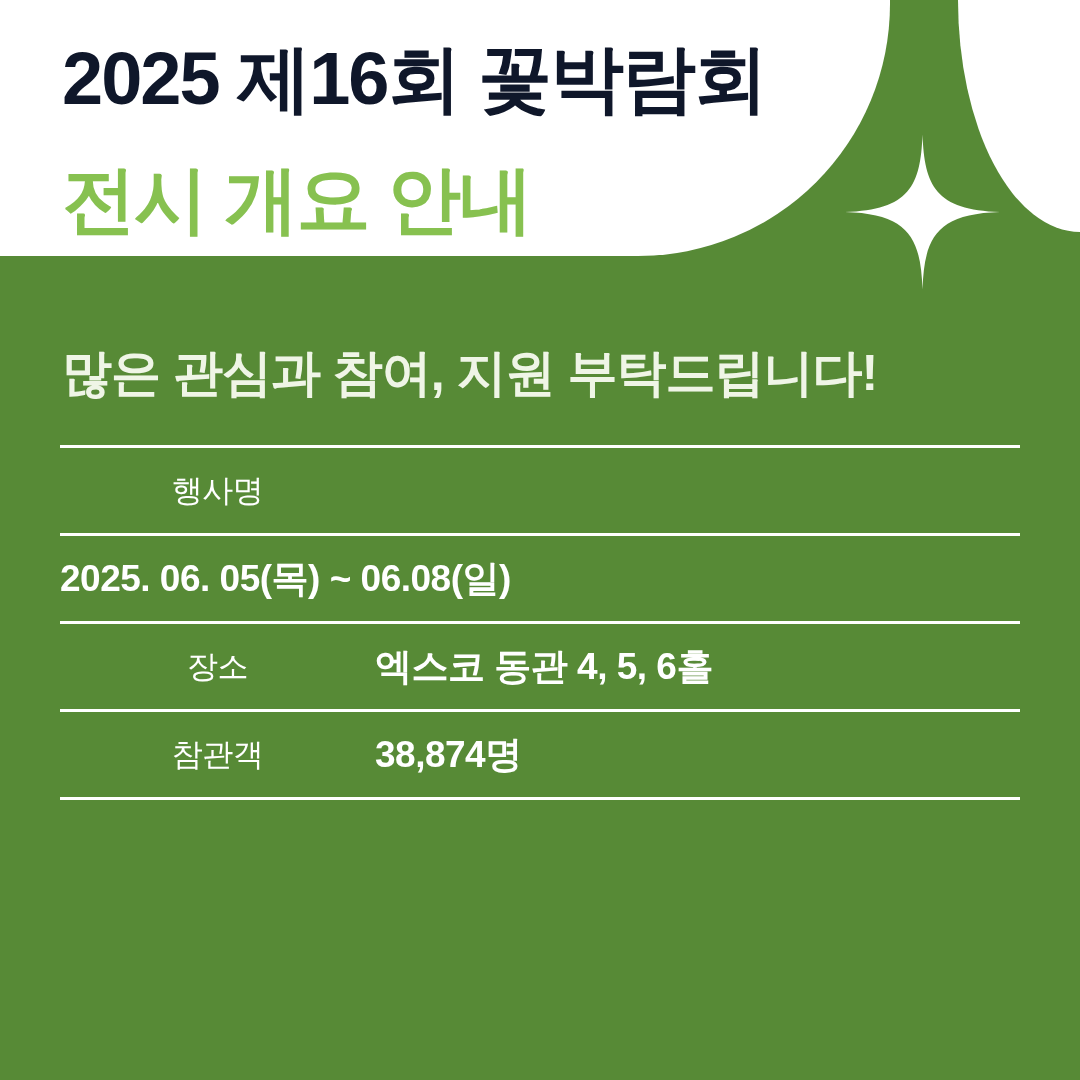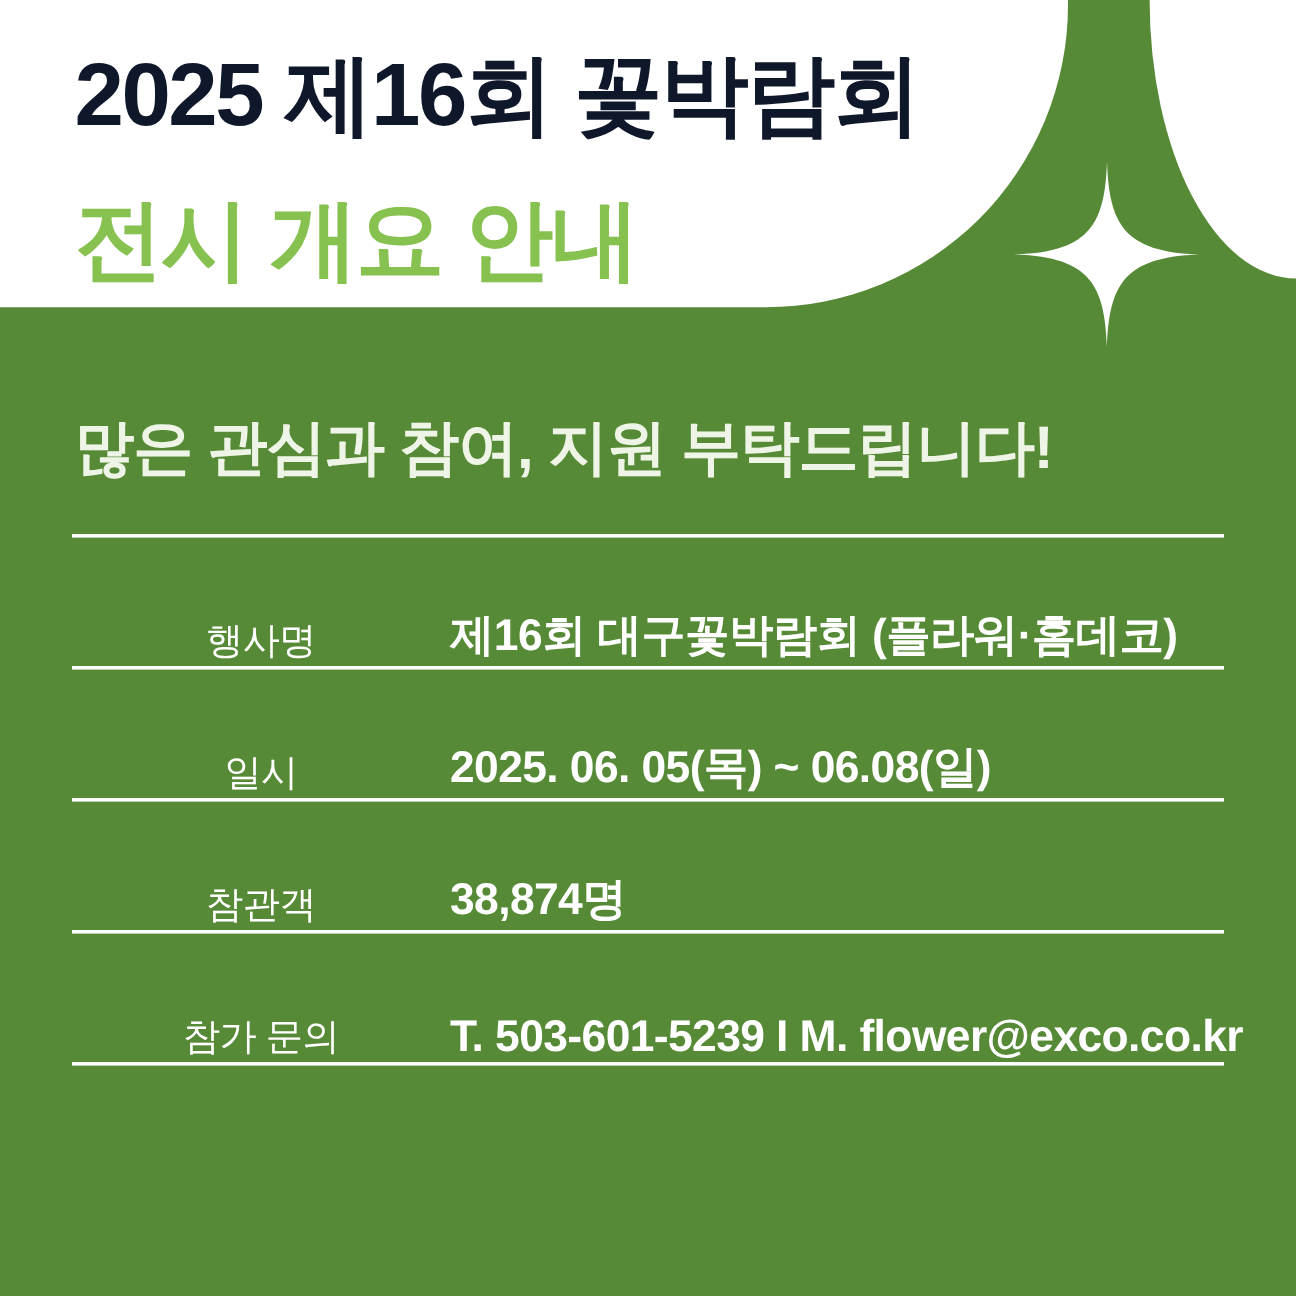--- a/index.html
+++ b/index.html
@@ -68,24 +68,24 @@
   }
 
   
   .info-table {
     position: absolute;
     left: 60px; right: 60px; top: 445px;
     border-bottom: 3px solid #ffffff;
   }
   .info-row {
     box-sizing: border-box;
-    height: 110px;
+    height: 88px;
     border-top: 3px solid #ffffff;
     display: flex;
-    align-items: flex-end;
+    align-items: center;
   }
   .info-label {
     width: 315px;
     flex: 0 0 315px;
     text-align: center;
     font-size: 31px;
     font-weight: normal;
     color: #ffffff;
     letter-spacing: -0.5px;
   }
@@ -114,33 +114,31 @@
     <div class="title-line1">2025 제16회 꽃박람회</div>
     <div class="title-line2">전시 개요 안내</div>
   </div>
 
   <div class="subtitle">많은 관심과 참여, 지원 부탁드립니다!</div>
 
   <div class="info-table">
 
     <div class="info-row">
       <div class="info-label">행사명</div>
-      <div class="info-value">제16회 대구꽃박람회 (플라워·홈데코)</div>
     </div>
 
     <div class="info-row">
-      <div class="info-label">일시</div>
       <div class="info-value">2025. 06. 05(목) ~ 06.08(일)</div>
     </div>
 
+    <div class="info-row">
+      <div class="info-label">장소</div>
+      <div class="info-value">엑스코 동관 4, 5, 6홀</div>
+    </div>
 
     <div class="info-row">
       <div class="info-label">참관객</div>
       <div class="info-value">38,874명</div>
     </div>
 
-    <div class="info-row">
-      <div class="info-label">참가 문의</div>
-      <div class="info-value">T. 503-601-5239 I M. flower@exco.co.kr</div>
-    </div>
 
   </div>
 </div>
 
 </body></html>

